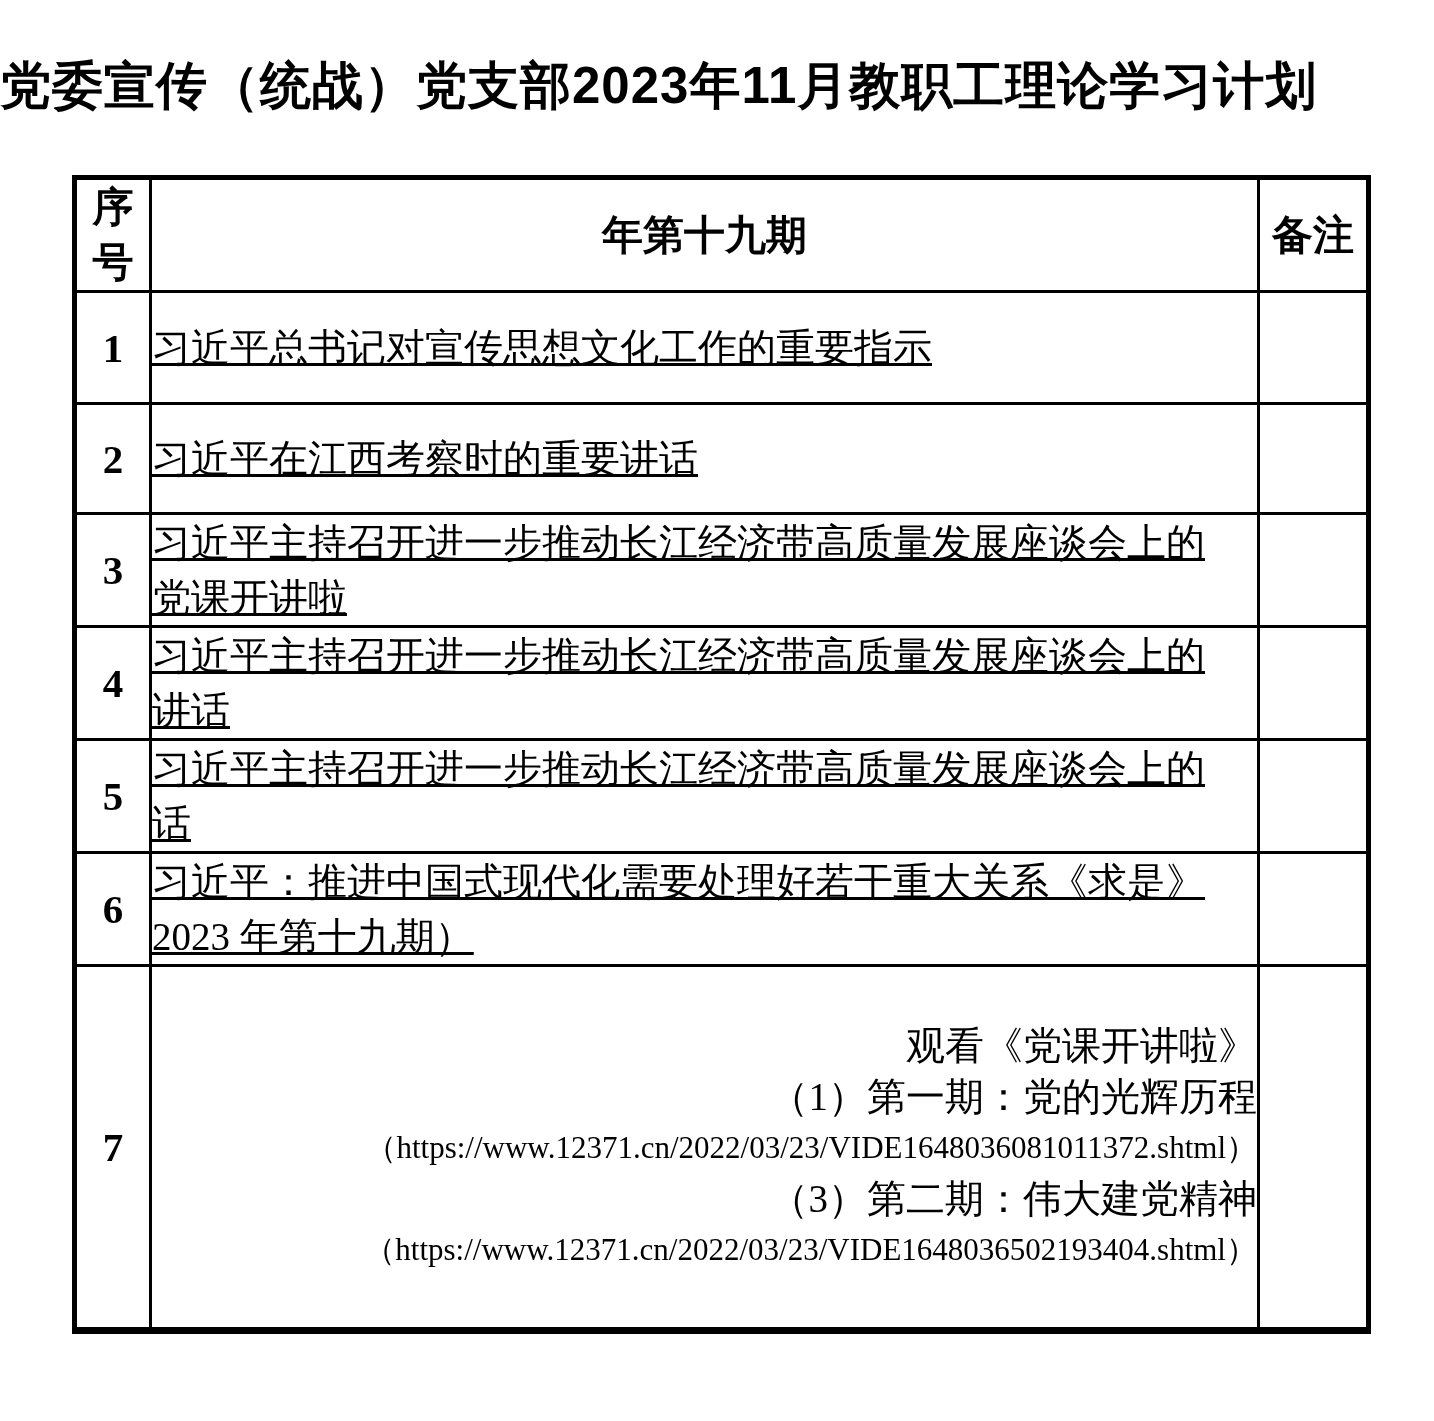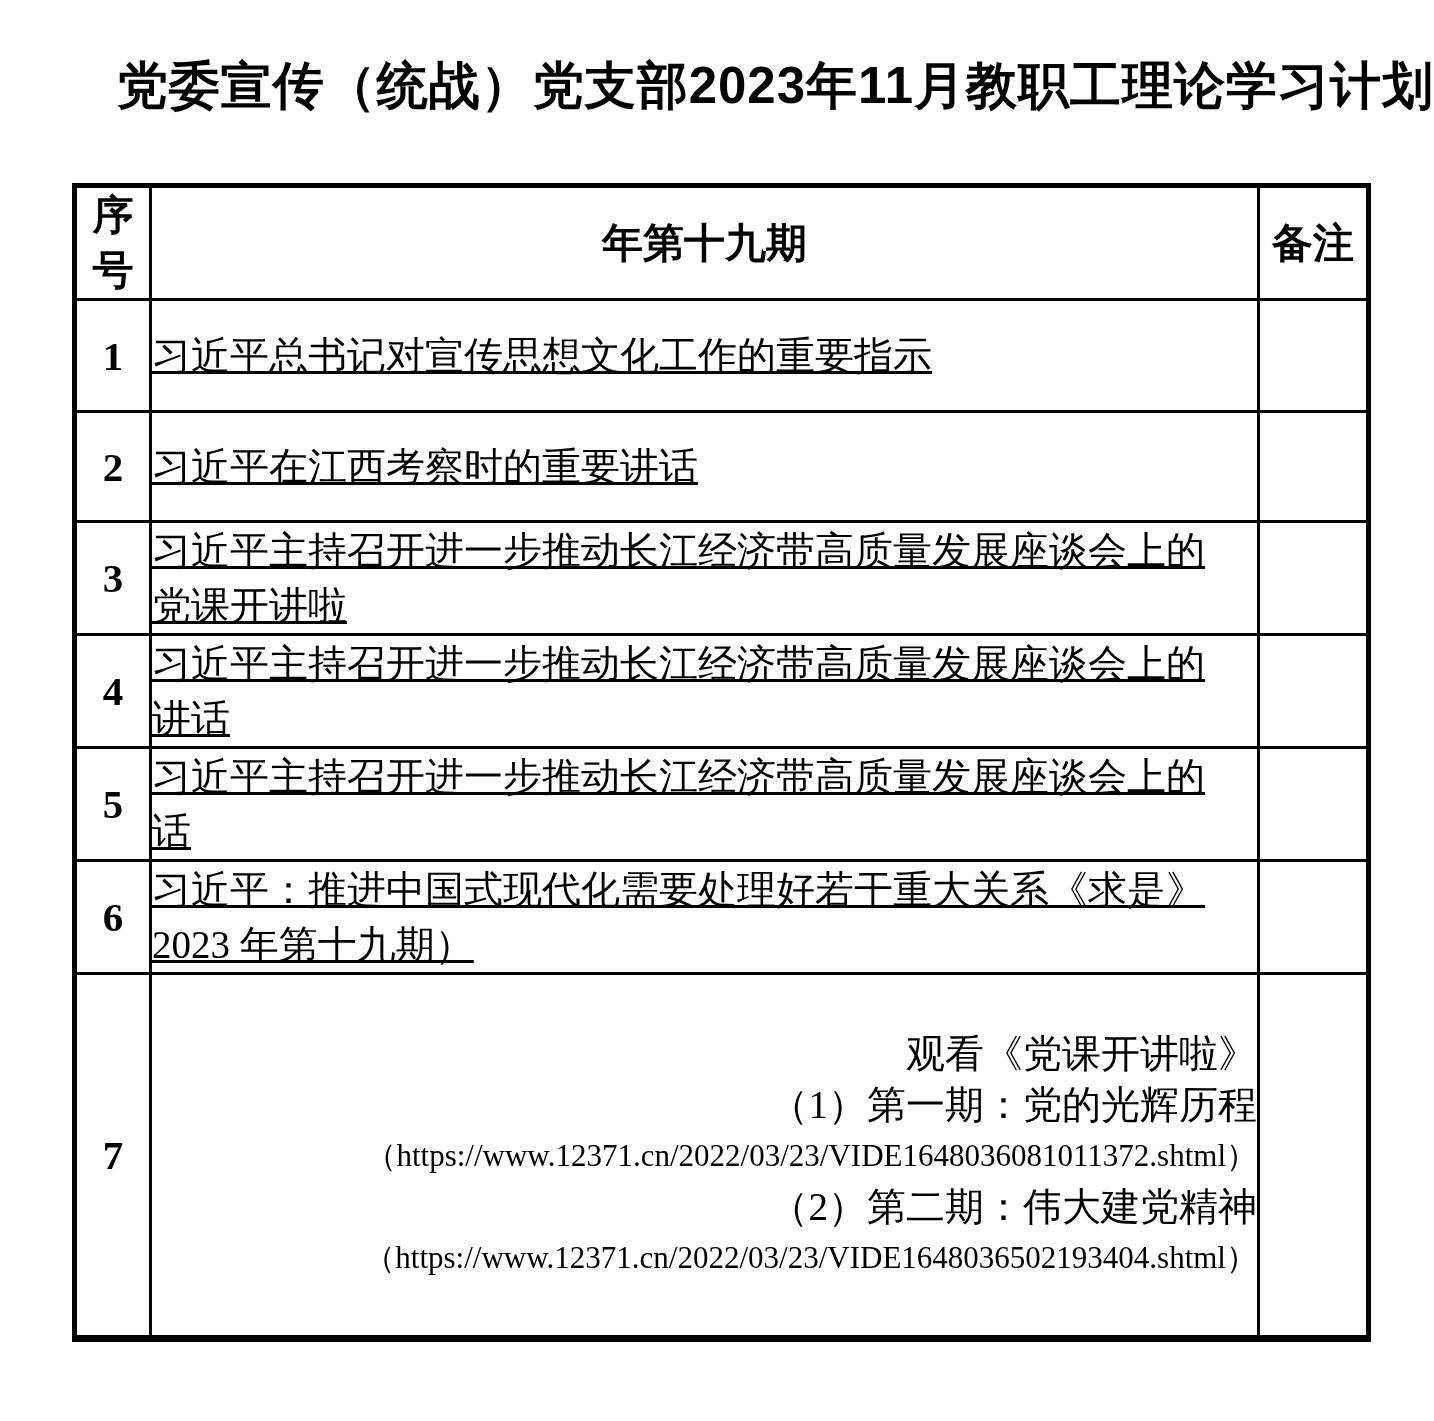--- a/index.html
+++ b/index.html
@@ -14,30 +14,30 @@
     font-family: "Liberation Serif", "DejaVu Serif", serif;
     overflow: hidden;
     position: relative;
   }
   .doc-title {
     margin: 0;
     position: absolute;
     top: 52px;
     left: 0;
     width: 1434px;
-    text-align: right;
+    text-align: left;
     font-family: "Liberation Sans", "DejaVu Sans", sans-serif;
     font-weight: bold;
     font-size: 51px;
     letter-spacing: 1px;
     white-space: nowrap;
   }
   table.plan {
     position: absolute;
-    top: 183px;
+    top: 175px;
     left: 72px;
     width: 1294px;
     border-collapse: collapse;
     table-layout: fixed;
     border: 5px solid #000;
     border-bottom-width: 7px;
     padding-left: 41px;
   }
   table.plan col.c-no     { width: 76px;  }
   table.plan col.c-body   { width: 1108px;}
@@ -142,19 +142,19 @@
 2023 年第十九期）</td>
       <td class="remark-cell"></td>
     </tr>
 
     <tr style="height:365px">
       <td class="no-cell">7</td>
       <td class="content-cell-multi">
         <div class="line-cn">观看《党课开讲啦》</div>
         <div class="line-cn">（1）第一期：党的光辉历程</div>
         <div class="line-url">（https://www.12371.cn/2022/03/23/VIDE1648036081011372.shtml）</div>
-        <div class="line-cn">（2）第二期：伟大建党精神</div>
+        <div class="line-cn">（3）第二期：伟大建党精神</div>
         <div class="line-url">（https://www.12371.cn/2022/03/23/VIDE1648036502193404.shtml）</div>
       </td>
       <td class="remark-cell"></td>
     </tr>
   </tbody>
 </table>
 
 </body></html>

